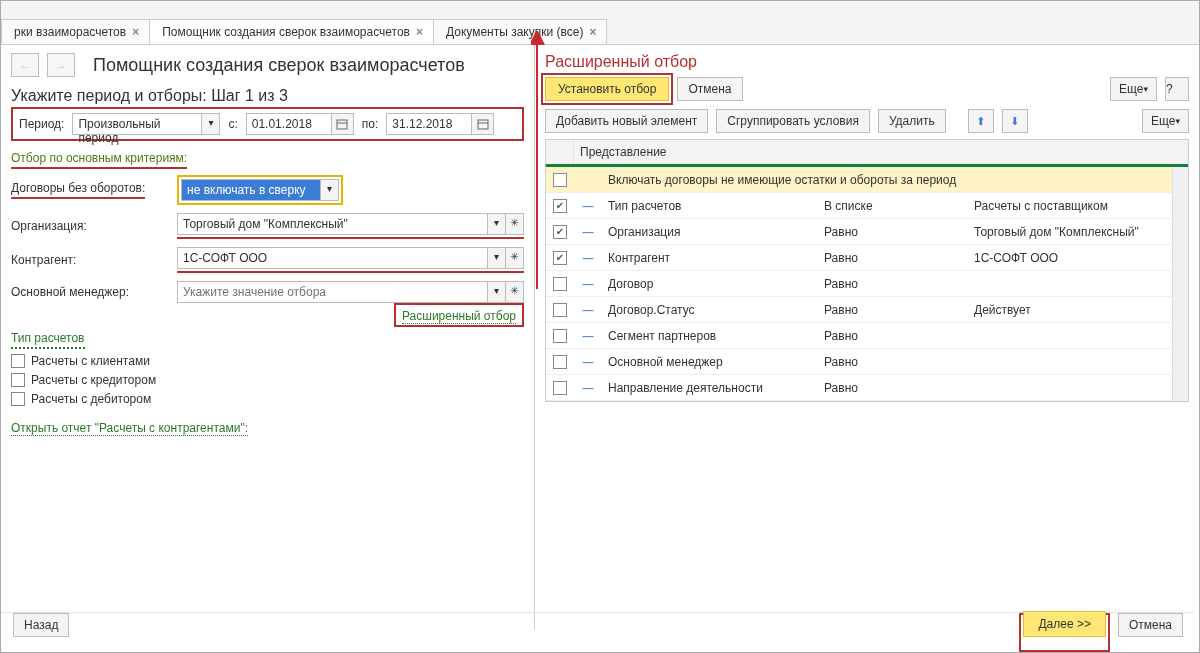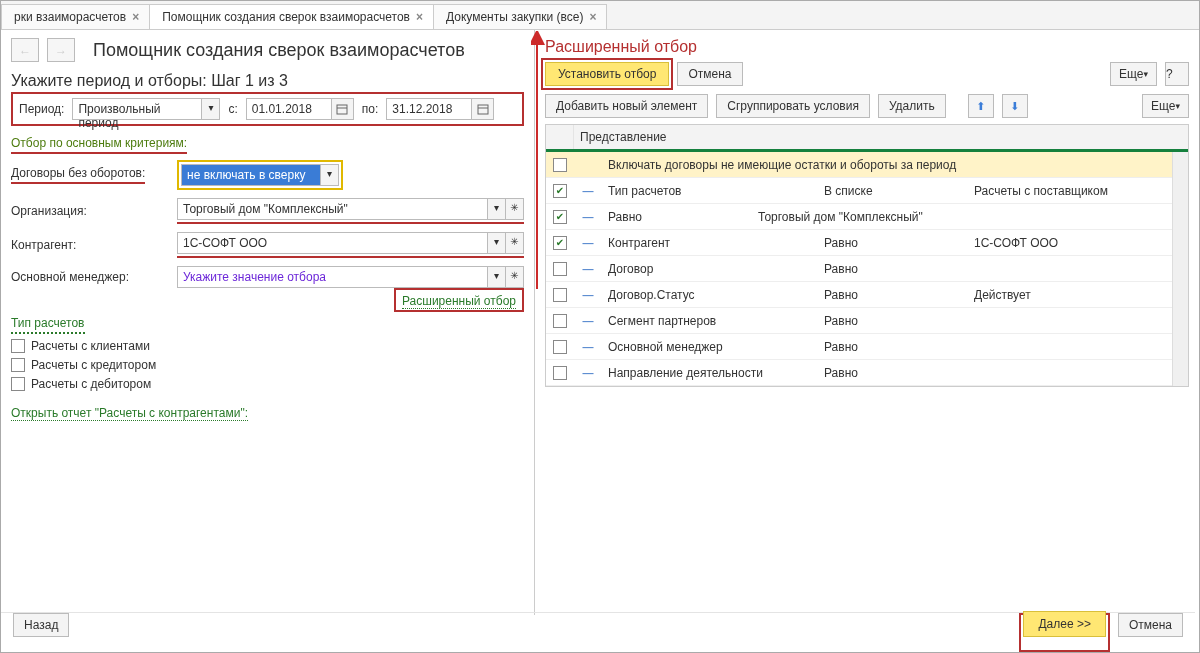--- a/index.html
+++ b/index.html
@@ -10,21 +10,21 @@
     color: #333;
     width: 1200px;
     height: 653px;
     position: relative;
     border: 1px solid #aaa;
     overflow: hidden;
   }
   
   .tabs {
     display: flex;
-    height: 29px;
+    height: 44px;
     border-bottom: 1px solid #ccc;
     background: #f4f4f4;
     align-items: flex-end;
   }
   .tab {
     padding: 5px 10px 5px 12px;
     border: 1px solid #ccc;
     border-bottom: none;
     background: #fafafa;
     font-size: 12px;
@@ -81,21 +81,21 @@
 
   .sect-head {
     color: #4d7c0f; margin: 6px 0 6px 0;
   }
   .red-underline { display: inline-block; border-bottom: 2px solid #b53030; padding-bottom: 2px; }
 
   .form-row { display: flex; align-items: center; margin-bottom: 8px; gap: 6px; }
   .form-label { flex: 0 0 160px; }
   .sel-wrap { display: flex; flex: 1; position: relative; }
   .sel-inp { flex: 1; border: 1px solid #bbb; height: 22px; padding: 3px 5px; }
-  .sel-inp.placeholder { color: #6d28d9; }
+  .sel-inp.placeholder { color: #737373; }
   .sel-btns { display: flex; }
   .sel-btn {
     width: 18px; height: 22px; border: 1px solid #bbb; border-left: none;
     background: #f4f4f4; cursor: pointer; font-size: 10px; text-align: center; line-height: 18px;
   }
   .dog-row .sel-inp { background: #3a7cd6; color: #fff; }
   .dog-row-wrap { border: 2px solid #e0b800; padding: 2px; display: flex; width: 166px; }
   .org-underline { border-bottom: 2px solid #b53030; display: flex; flex: 1; padding-bottom: 2px; }
 
   .type-h { color: #2a7a2a; margin-top: 4px; display: inline-block; }
@@ -373,20 +373,21 @@
             <div class="gc-cond">В списке</div>
             <div class="gc-val">Расчеты с поставщиком</div>
           </div>
           <div class="grow">
             <div class="gc-chk">
                 <span class="gchk checked"></span>
               </div>
             <div class="gc-ico">
                 <span class="filter-ico"></span>
               </div>
+            <div class="gc-name">Организация</div>
             <div class="gc-cond">Равно</div>
             <div class="gc-val">Торговый дом "Комплексный"</div>
           </div>
           <div class="grow">
             <div class="gc-chk">
                 <span class="gchk checked"></span>
               </div>
             <div class="gc-ico">
                 <span class="filter-ico"></span>
               </div>

